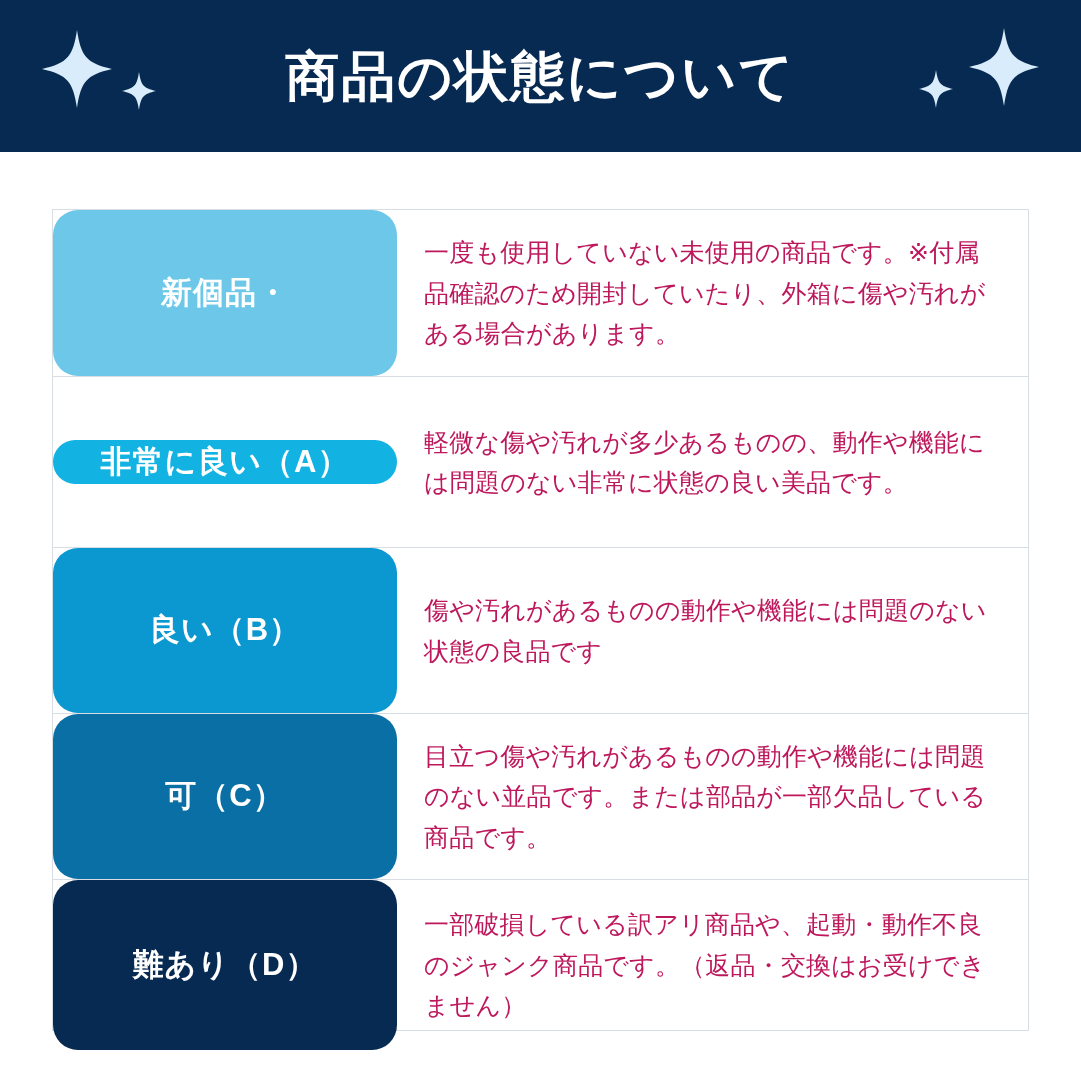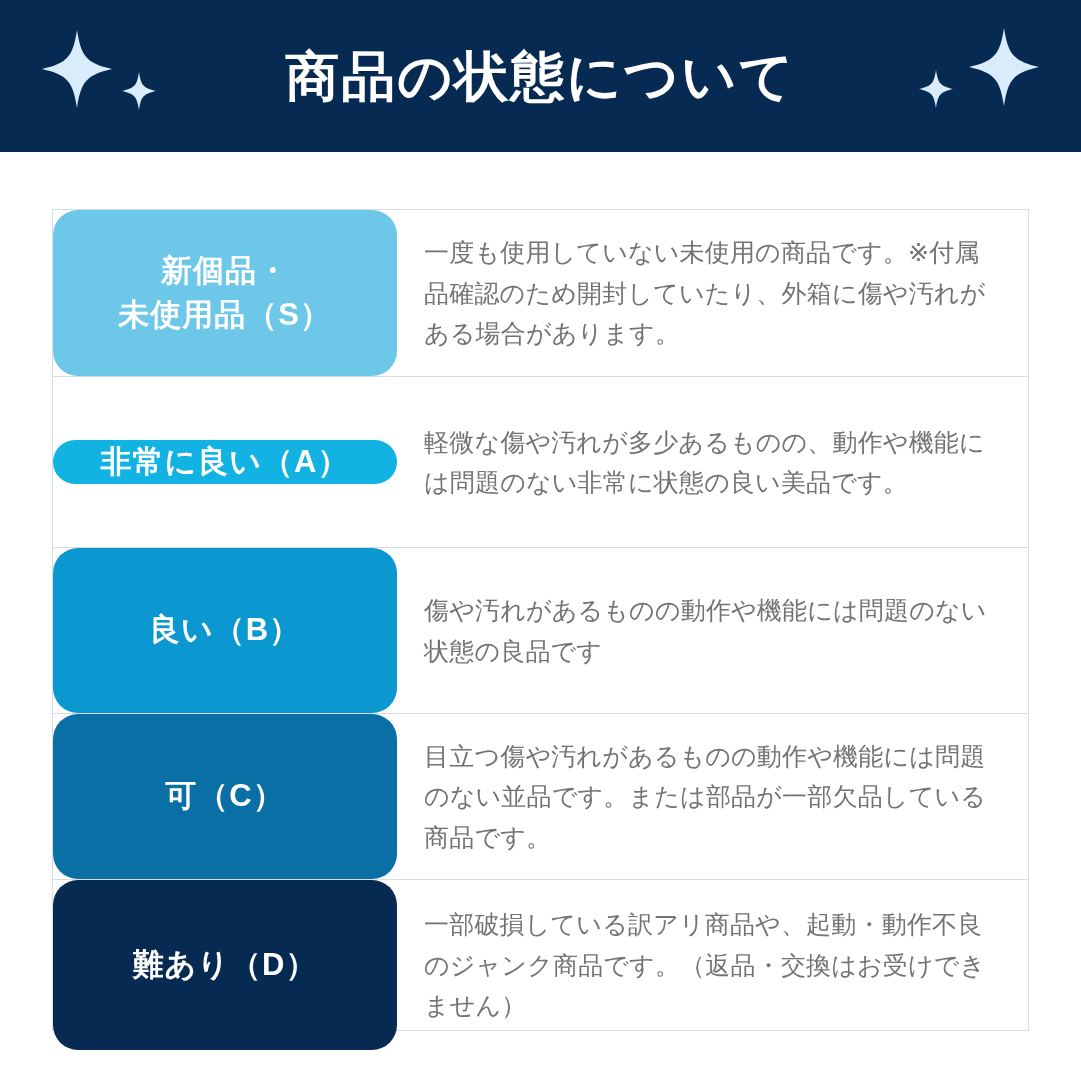--- a/index.html
+++ b/index.html
@@ -101,21 +101,21 @@
   }
 
   .desc-cell {
     flex: 1 1 auto;
     display: flex;
     align-items: center;
     box-sizing: border-box;
     padding: 0 30px 0 27px;
   }
   .desc-text {
-    color: #737373;
+    color: #be185d;
     font-size: 25px;
     line-height: 1.62;
     letter-spacing: 0.2px;
     font-weight: normal;
   }
 </style>
 </head>
 <body>
 
 <div class="page">
@@ -145,21 +145,20 @@
 
     <div class="header-title">商品の状態について</div>
   </div>
 
   <div class="table-wrap">
 
     <div class="row row-s">
       <div class="grade-cell" style="background:#6cc7e8;">
         <div class="grade-label">
           <span>新個品・</span><br>
-          <span>未使用品（S）</span>
         </div>
       </div>
       <div class="desc-cell">
         <div class="desc-text">一度も使用していない未使用の商品です。※付属品確認のため開封していたり、外箱に傷や汚れがある場合があります。</div>
       </div>
     </div>
 
     <div class="row row-a">
       <div class="grade-cell" style="background:#12b3e3;">
         <div class="grade-label">非常に良い（A）</div>

